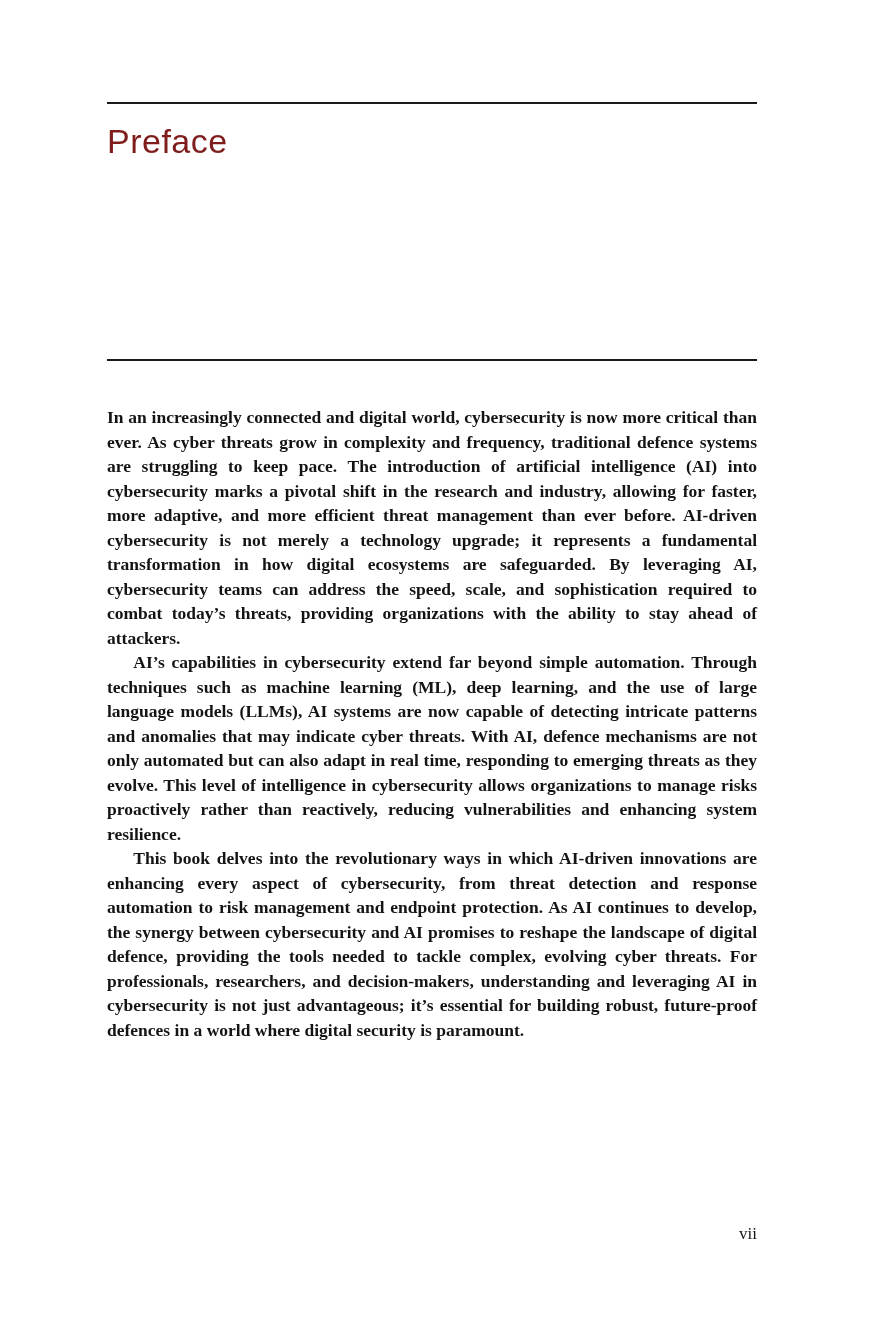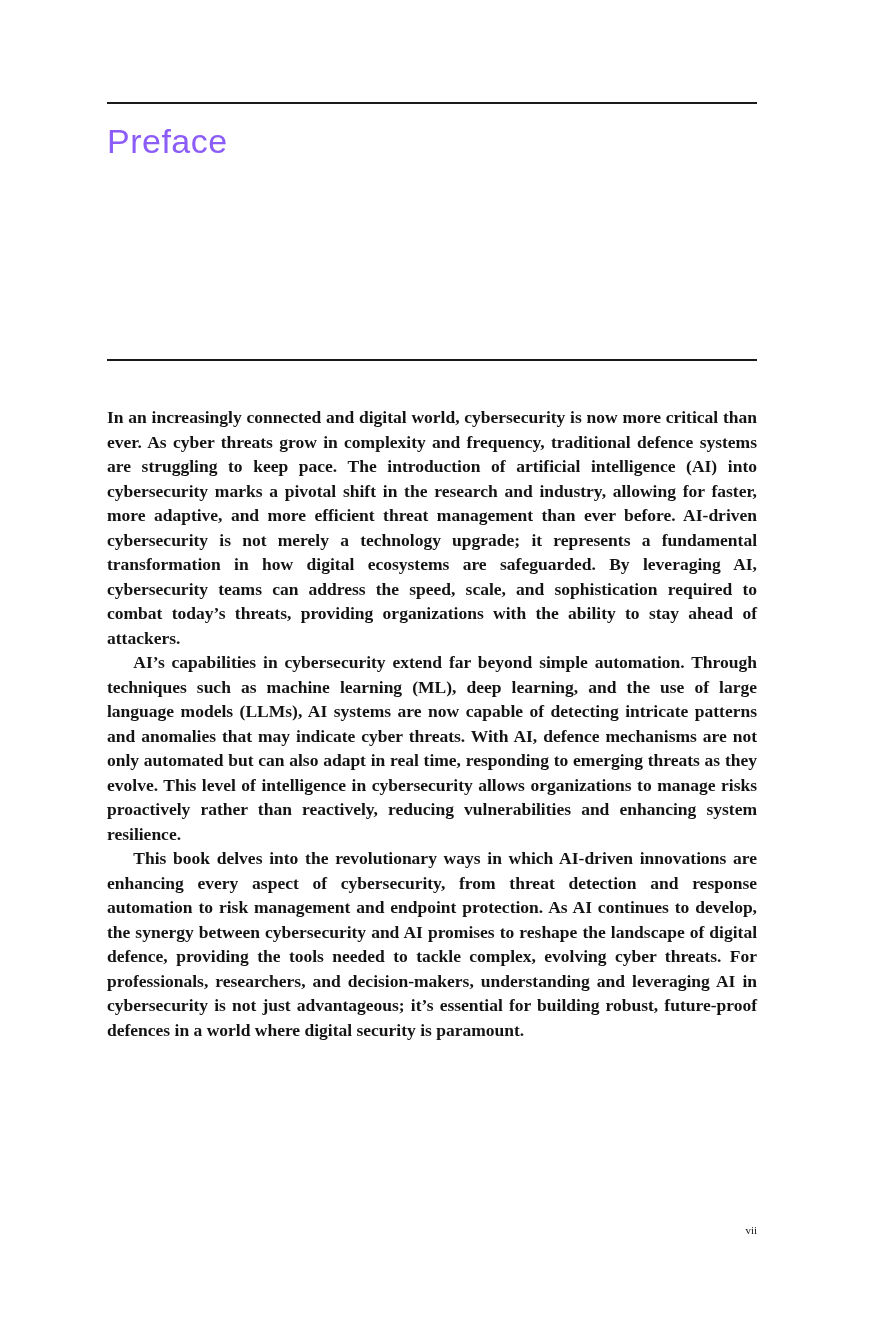--- a/index.html
+++ b/index.html
@@ -41,21 +41,21 @@
 
   .rule-top {
     margin-top: 102px;
   }
 
   .heading {
     font-family: "Liberation Sans", "DejaVu Sans", sans-serif;
     font-weight: 400;
     font-size: 34px;
     letter-spacing: 0.5px;
-    color: #8b5cf6;
+    color: #7f1d1d;
     margin-top: 18px;
   }
 
   .rule-mid {
     margin-top: 198px;
   }
 
   .body-text {
     margin-top: 44px;
     font-size: 17.5px;
@@ -70,21 +70,21 @@
   }
 
   .body-text p.indented {
     text-indent: 1.5em;
   }
 
   .page-number {
     position: absolute;
     right: 127px;
     top: 1224px;
-    font-size: 11px;
+    font-size: 17px;
     color: #141414;
   }
 </style>
 </head>
 <body>
 
 <div class="page">
   <div class="content">
 
     <hr class="rule rule-top">

